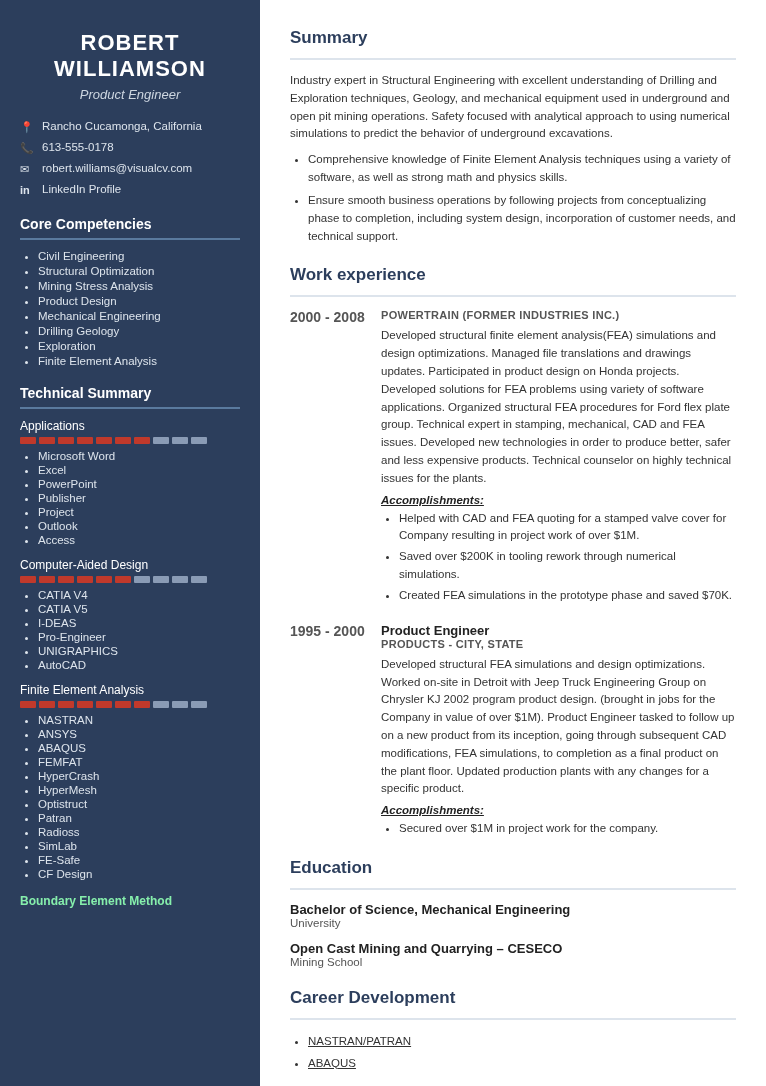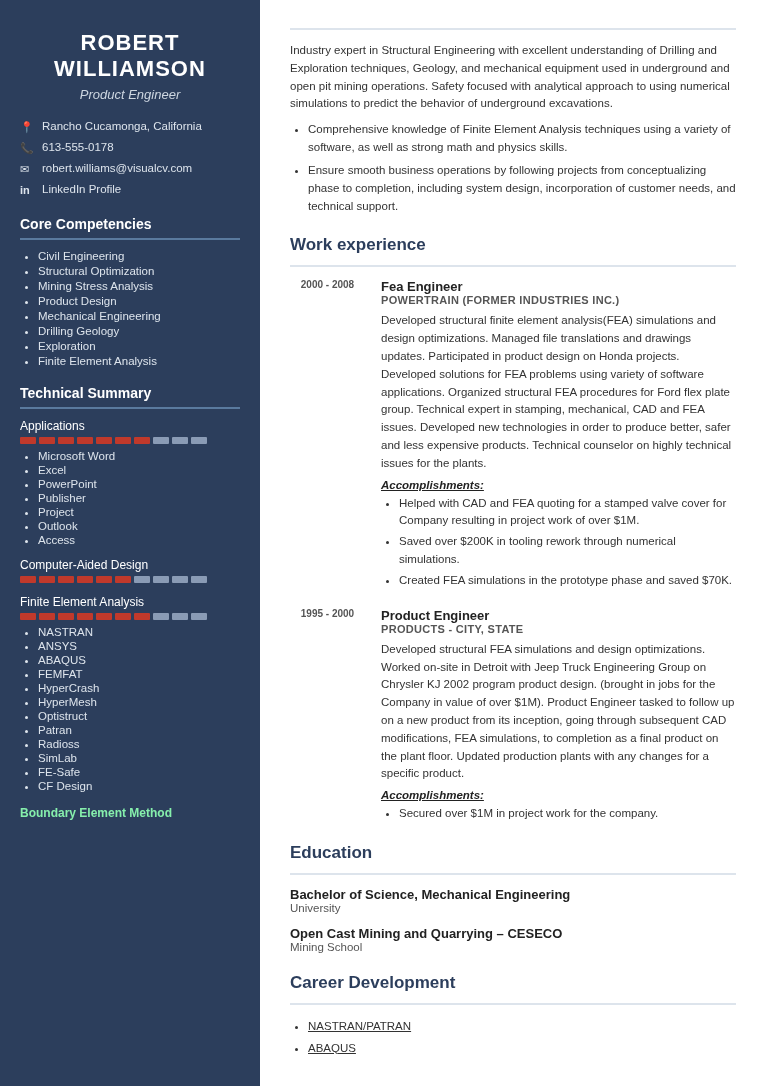--- a/index.html
+++ b/index.html
@@ -158,25 +158,24 @@
     }
     .work-entry {
       margin-bottom: 18px;
     }
     .work-header {
       display: flex;
       gap: 16px;
       margin-bottom: 2px;
     }
     .work-dates {
-      font-size: 10px;
+      font-size: 14px;
       color: #555;
       min-width: 75px;
       font-weight: 600;
-      text-align: center;
     }
     .work-title-block .job-title {
       font-size: 13px;
       font-weight: 700;
       color: #222;
     }
     .work-title-block .company {
       font-size: 11px;
       color: #555;
       font-weight: 700;
@@ -312,20 +311,28 @@
         <div class="progress-segment filled"></div>
         <div class="progress-segment filled"></div>
         <div class="progress-segment filled"></div>
         <div class="progress-segment filled"></div>
         <div class="progress-segment filled"></div>
         <div class="progress-segment"></div>
         <div class="progress-segment"></div>
         <div class="progress-segment"></div>
         <div class="progress-segment"></div>
       </div>
+      <ul class="tech-list">
+        <li>CATIA V4</li>
+        <li>CATIA V5</li>
+        <li>I-DEAS</li>
+        <li>Pro-Engineer</li>
+        <li>UNIGRAPHICS</li>
+        <li>AutoCAD</li>
+      </ul>
     </div>
 
     <div class="tech-subsection">
       <div class="tech-subsection-title">Finite Element Analysis</div>
       <div class="progress-bar">
         <div class="progress-segment filled"></div>
         <div class="progress-segment filled"></div>
         <div class="progress-segment filled"></div>
         <div class="progress-segment filled"></div>
         <div class="progress-segment filled"></div>
@@ -349,35 +356,35 @@
         <li>FE-Safe</li>
         <li>CF Design</li>
       </ul>
     </div>
 
     <div class="boundary-text">Boundary Element Method</div>
   </div>
 
   <div class="main">
 
+    <div class="main-section-title">Summary</div>
     <div class="section-divider"></div>
     <p class="summary-text">Industry expert in Structural Engineering with excellent understanding of Drilling and Exploration techniques, Geology, and mechanical equipment used in underground and open pit mining operations. Safety focused with analytical approach to using numerical simulations to predict the behavior of underground excavations.</p>
     <ul class="summary-bullets">
       <li>Comprehensive knowledge of Finite Element Analysis techniques using a variety of software, as well as strong math and physics skills.</li>
       <li>Ensure smooth business operations by following projects from conceptualizing phase to completion, including system design, incorporation of customer needs, and technical support.</li>
     </ul>
 
     <div class="main-section-title">Work experience</div>
     <div class="section-divider"></div>
 
     <div class="work-entry">
       <div class="work-header">
         <div class="work-dates">2000 - 2008</div>
         <div class="work-title-block">
-          <div class="job-title">Fea Engineer</div>
           <div class="company">POWERTRAIN (FORMER INDUSTRIES INC.)</div>
         </div>
       </div>
       <div class="work-desc">Developed structural finite element analysis(FEA) simulations and design optimizations. Managed file translations and drawings updates. Participated in product design on Honda projects. Developed solutions for FEA problems using variety of software applications. Organized structural FEA procedures for Ford flex plate group. Technical expert in stamping, mechanical, CAD and FEA issues. Developed new technologies in order to produce better, safer and less expensive products. Technical counselor on highly technical issues for the plants.</div>
       <div class="accomplishments-label">Accomplishments:</div>
       <ul class="accomplishments-list">
         <li>Helped with CAD and FEA quoting for a stamped valve cover for Company resulting in project work of over $1M.</li>
         <li>Saved over $200K in tooling rework through numerical simulations.</li>
         <li>Created FEA simulations in the prototype phase and saved $70K.</li>
       </ul>

